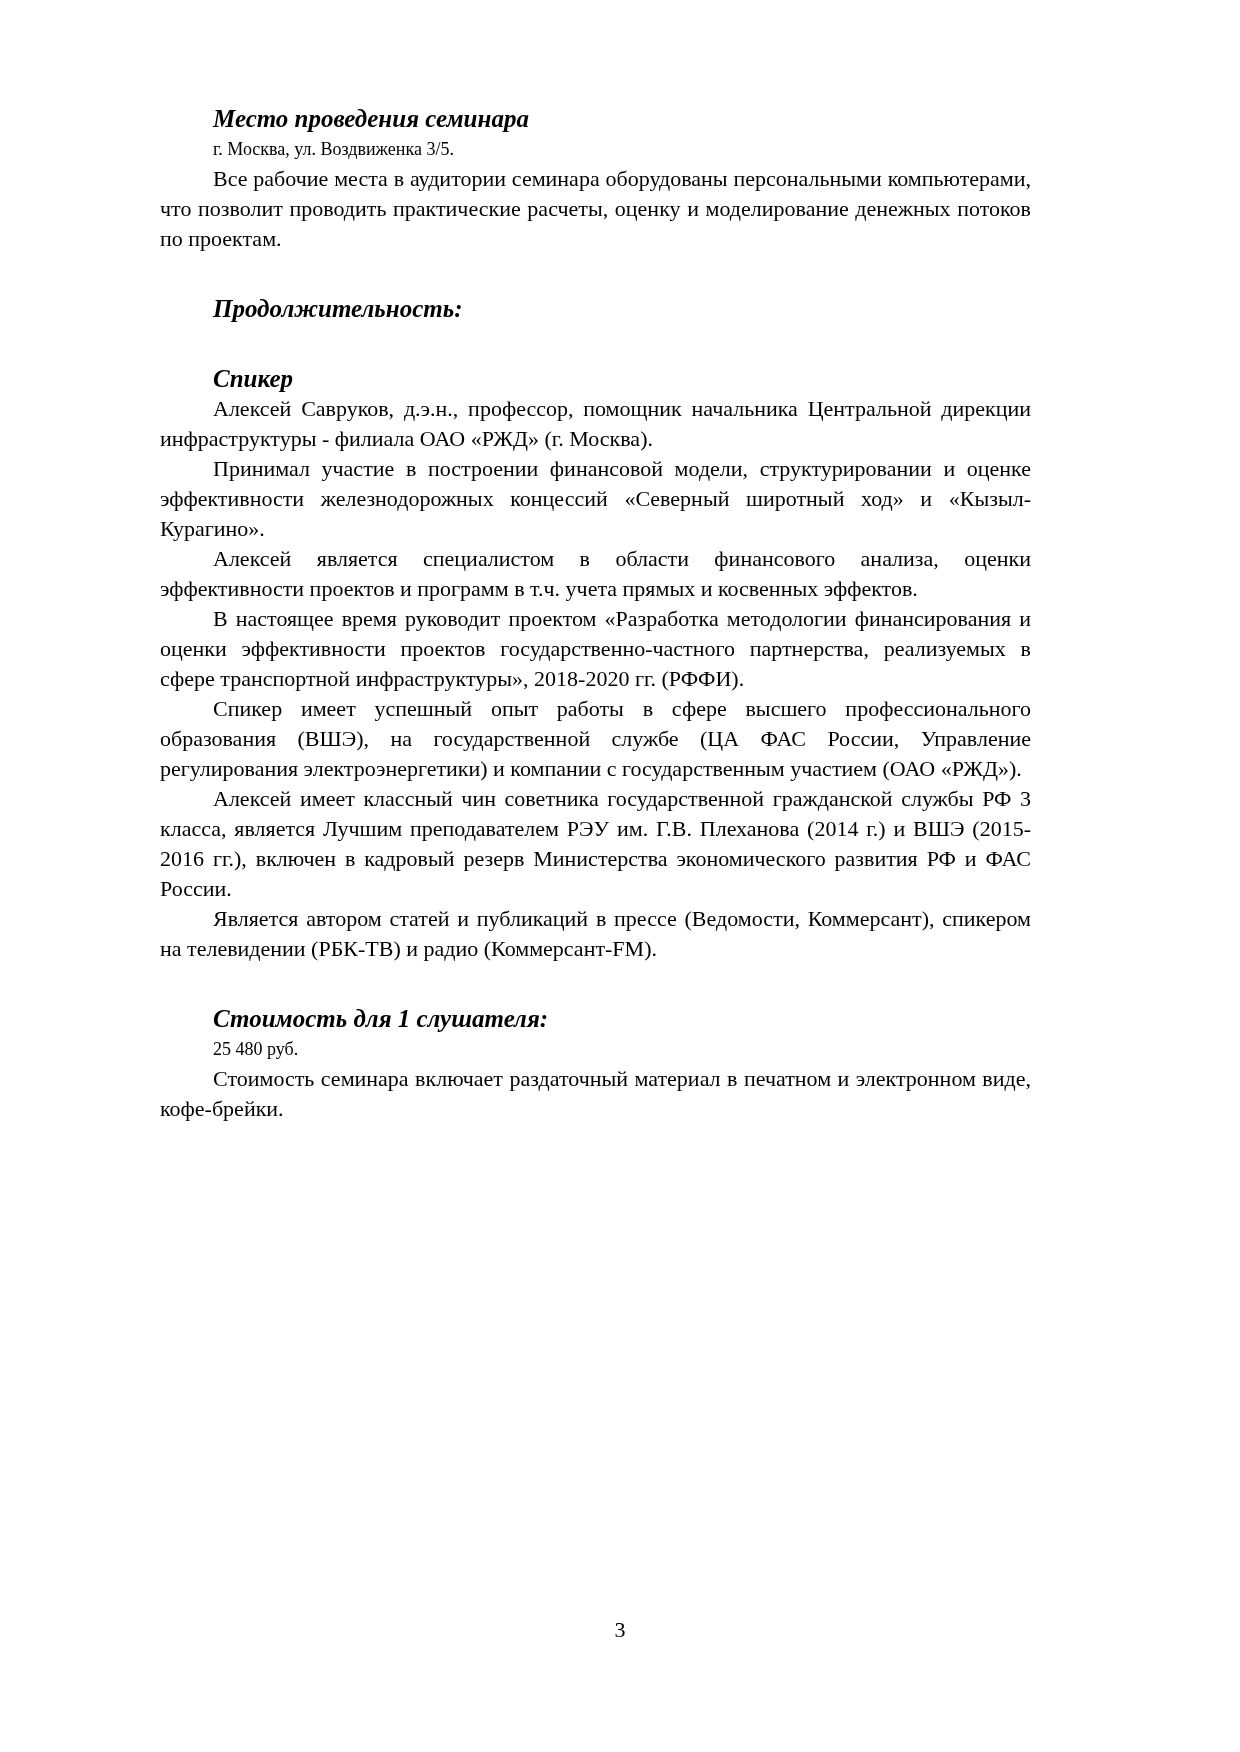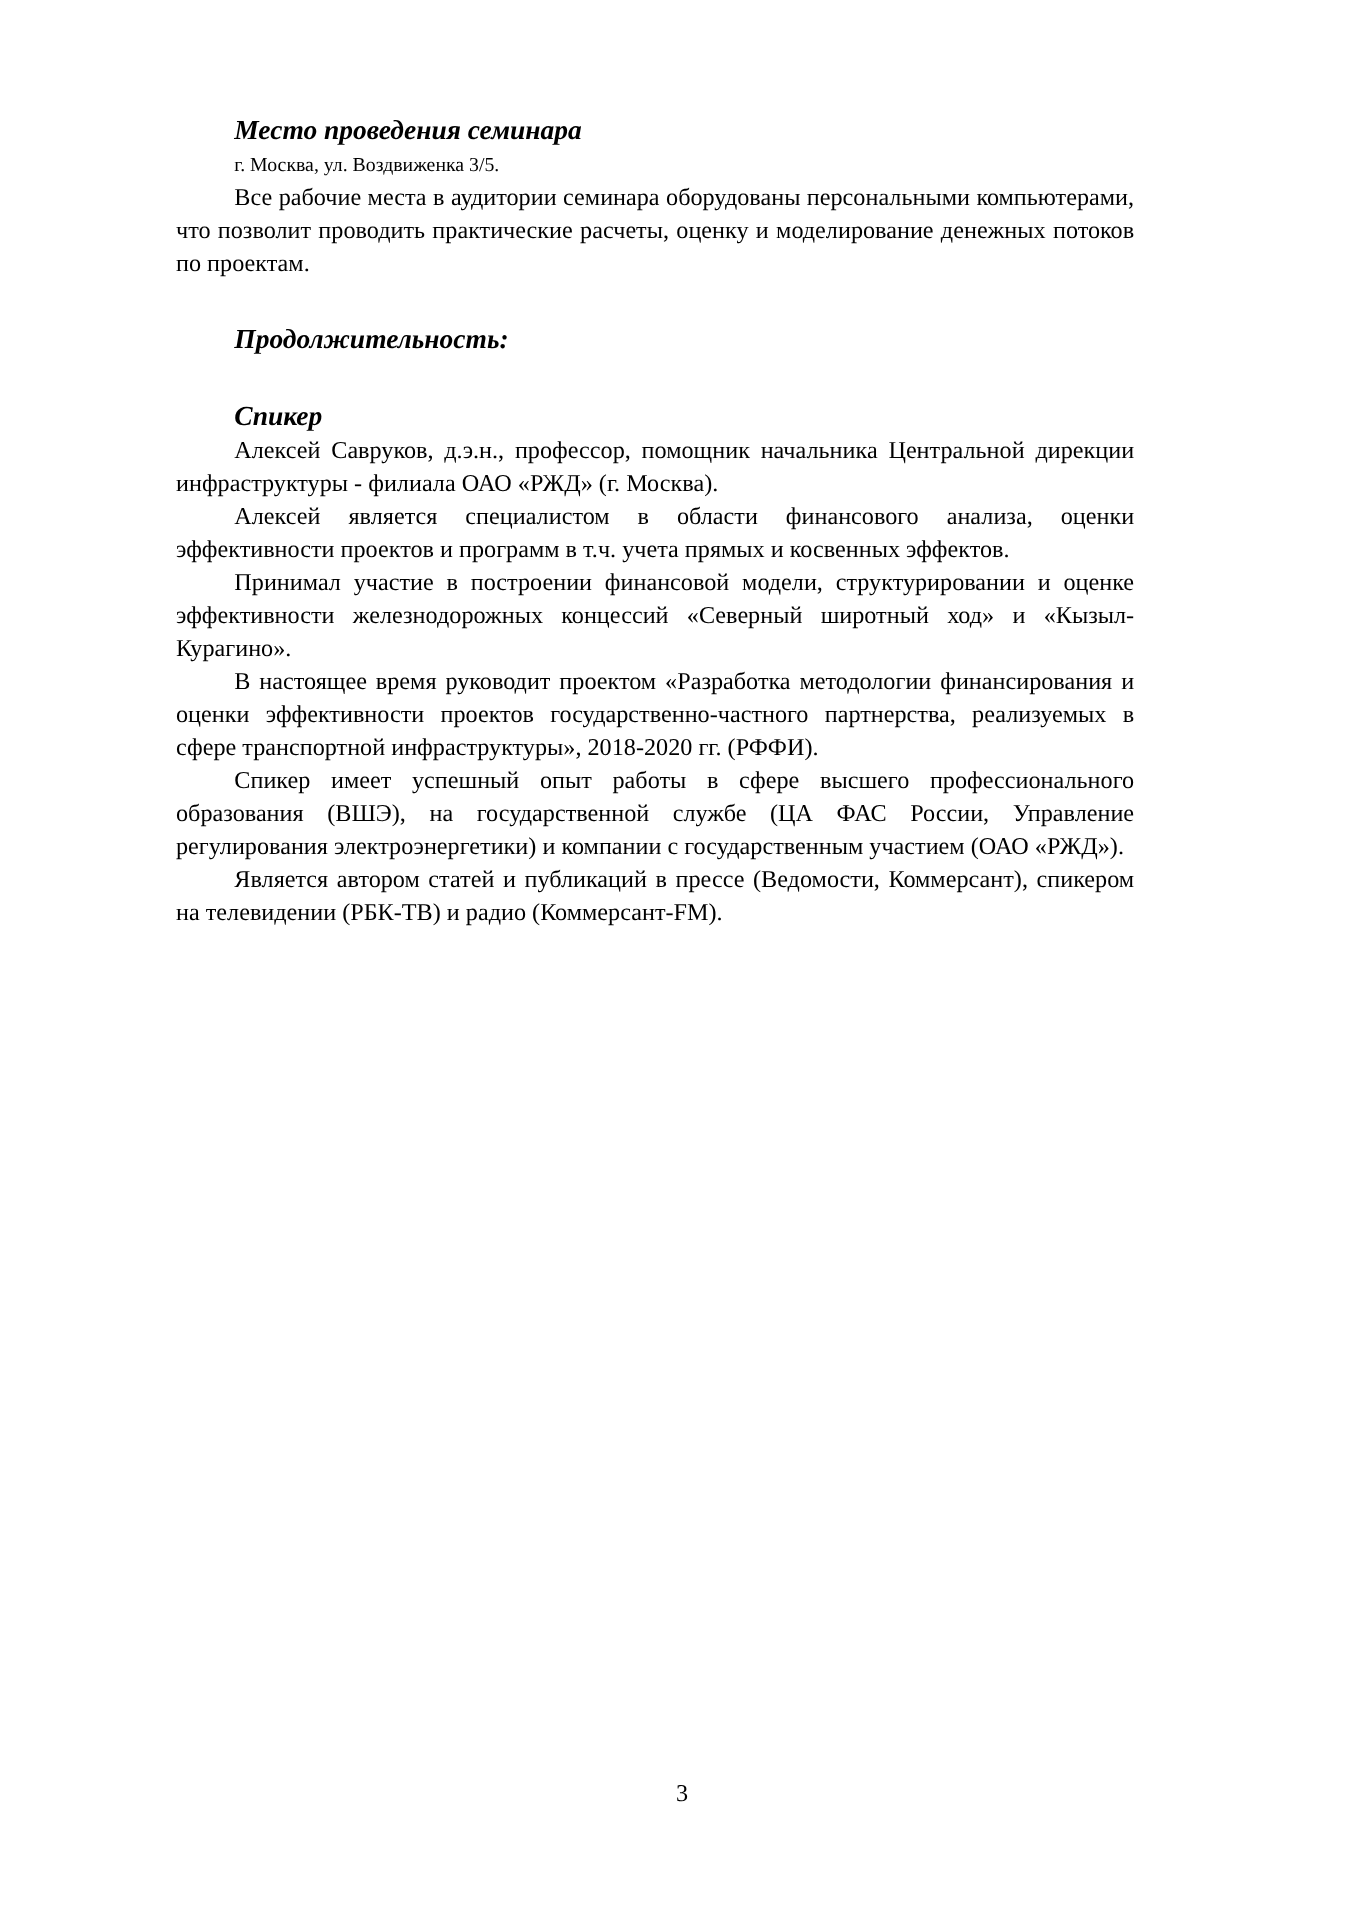--- a/index.html
+++ b/index.html
@@ -69,26 +69,32 @@
     <p class="para">Все рабочие места в аудитории семинара оборудованы персональными компьютерами, что позволит проводить практические расчеты, оценку и моделирование денежных потоков по проектам.</p>
   </div>
 
   <div class="section">
     <p class="heading">Продолжительность:</p>
   </div>
 
   <div class="section">
     <p class="heading">Спикер</p>
     <p class="para">Алексей Савруков, д.э.н., профессор, помощник начальника Центральной дирекции инфраструктуры - филиала ОАО «РЖД» (г. Москва).</p>
+    <p class="para">Принимал участие в построении финансовой модели, структурировании и оценке эффективности железнодорожных концессий «Северный широтный ход» и «Кызыл-Курагино».</p>
     <p class="para">Алексей является специалистом в области финансового анализа, оценки эффективности проектов и программ в т.ч. учета прямых и косвенных эффектов.</p>
-    <p class="para">Принимал участие в построении финансовой модели, структурировании и оценке эффективности железнодорожных концессий «Северный широтный ход» и «Кызыл-Курагино».</p>
     <p class="para">В настоящее время руководит проектом «Разработка методологии финансирования и оценки эффективности проектов государственно-частного партнерства, реализуемых в сфере транспортной инфраструктуры», 2018-2020 гг. (РФФИ).</p>
     <p class="para">Спикер имеет успешный опыт работы в сфере высшего профессионального образования (ВШЭ), на государственной службе (ЦА ФАС России, Управление регулирования электроэнергетики) и компании с государственным участием (ОАО «РЖД»).</p>
+    <p class="para">Алексей имеет классный чин советника государственной гражданской службы РФ 3 класса, является Лучшим преподавателем РЭУ им. Г.В. Плеханова (2014 г.) и ВШЭ (2015-2016 гг.), включен в кадровый резерв Министерства экономического развития РФ и ФАС России.</p>
     <p class="para">Является автором статей и публикаций в прессе (Ведомости, Коммерсант), спикером на телевидении (РБК-ТВ) и радио (Коммерсант-FM).</p>
   </div>
 
   <div class="section">
   </div>
 
+  <div class="section">
+    <p class="heading">Стоимость для 1 слушателя:</p>
+    <p class="line-plain">25 480 руб.</p>
+    <p class="para">Стоимость семинара включает раздаточный материал в печатном и электронном виде, кофе-брейки.</p>
+  </div>
 
 </div>
 
 <div class="page-number">3</div>
 
 </body></html>

